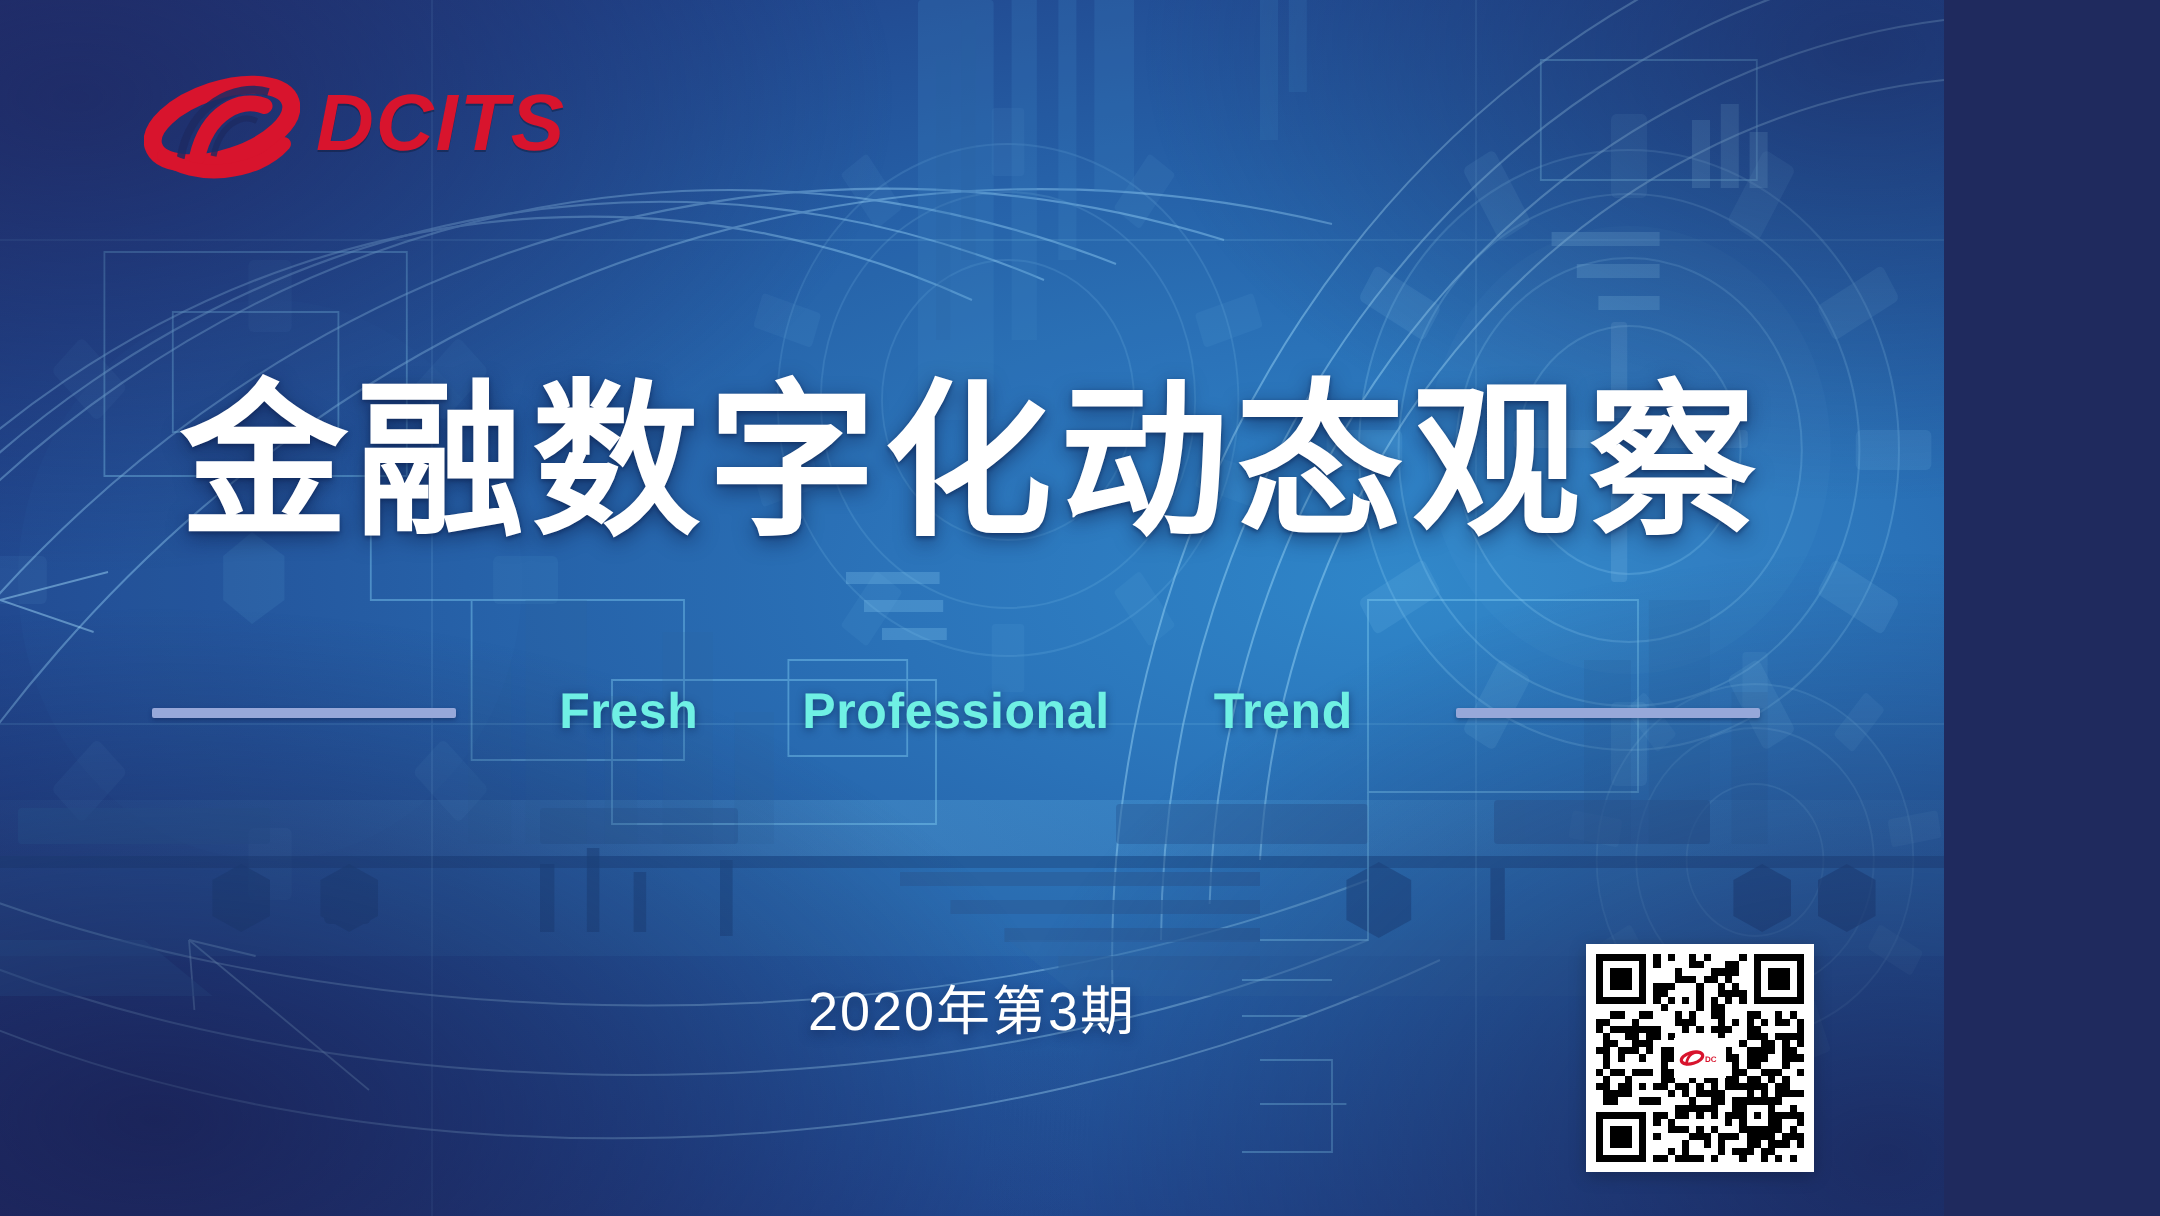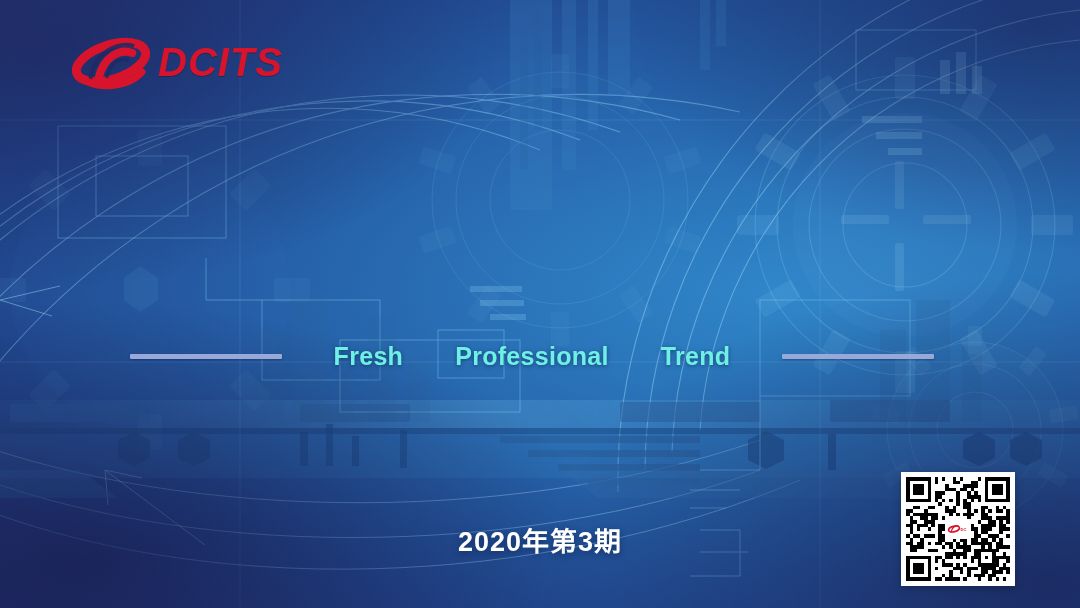--- a/index.html
+++ b/index.html
@@ -3,21 +3,21 @@
 <meta charset="utf-8">
 <title>DCITS Cover</title>
 <style>
   html, body {
     margin: 0;
     padding: 0;
     background: #1f2a5e;
   }
   #slide {
     position: relative;
-    width: 1080px;
+    width: 972px;
     height: 608px;
     overflow: hidden;
     font-family: "Liberation Sans", "DejaVu Sans", sans-serif;
     background: #1f2a66;
     user-select: none;
   }
 
   
   .bg-layer { position: absolute; inset: 0; }
 
@@ -104,24 +104,23 @@
   }
   #tagline .word + .word { margin-left: 52px; }
 
   
   #issue {
     position: absolute;
     left: 0; right: 0; top: 484px;
     text-align: center;
     color: #ffffff;
     font-size: 27px;
-    font-weight: 700;
+    font-weight: 400;
     letter-spacing: 1px;
     text-shadow: 0 2px 6px rgba(10,25,70,.55);
-    margin-top: 36px;
   }
 
   
   #qr {
     position: absolute;
     right: 65px; bottom: 22px;
     width: 104px; height: 104px;
     background: #ffffff;
     padding: 5px;
     box-sizing: content-box;
@@ -406,20 +405,21 @@
           <path d="M 30 48 C 38 34 50 32 56 38" fill="none" stroke="#1d2a63" stroke-width="3" opacity=".8"></path>
         </g>
         <path d="M 10 50 C 24 62 56 60 70 44" fill="none" stroke="#d8142d" stroke-width="7" stroke-linecap="round"></path>
       </svg>
     </span>
     <span class="words">
       <span class="en">DCITS</span>
     </span>
   </div>
 
+  <div id="headline">金融数字化动态观察</div>
 
   <div id="tagline">
     <span class="rule left"></span>
     <span class="word">Fresh</span>
     <span class="word">Professional</span>
     <span class="word">Trend</span>
     <span class="rule right"></span>
   </div>
 
   <div id="issue">2020年第3期</div>

